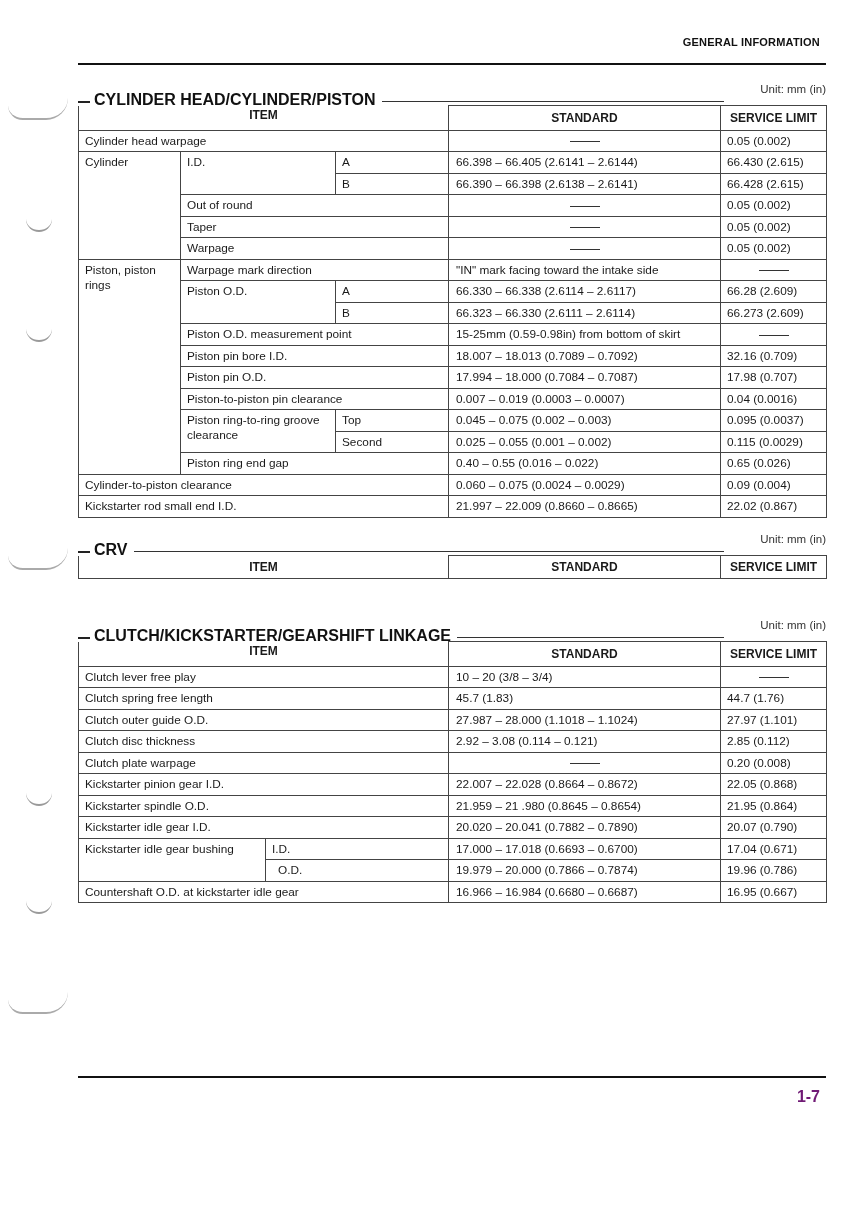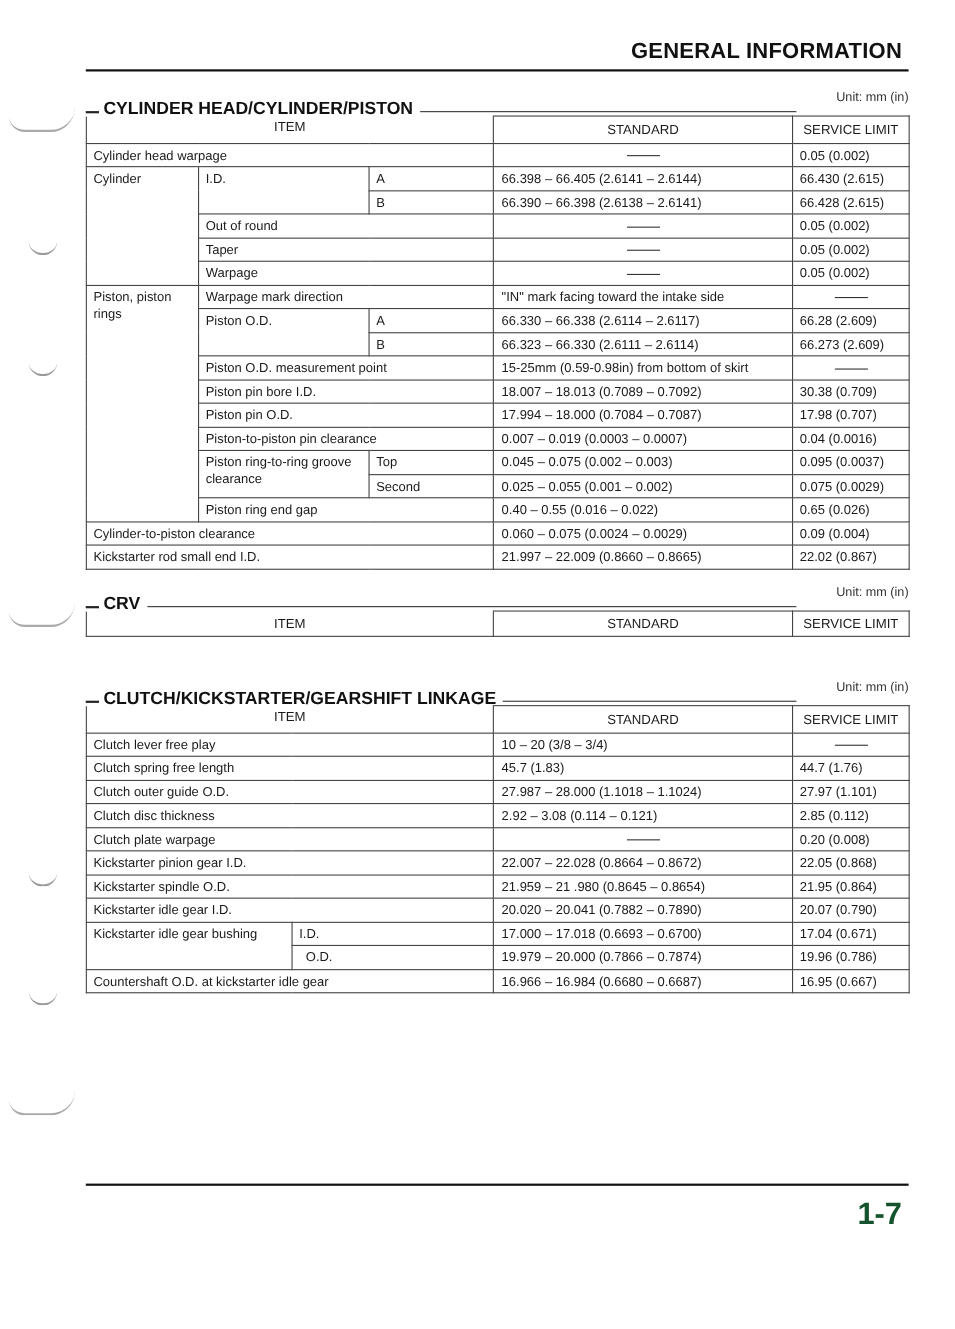--- a/index.html
+++ b/index.html
@@ -1,35 +1,35 @@
 <!DOCTYPE html>
 <html><head>
 <meta charset="utf-8">
 <style>
   html, body { margin:0; padding:0; background:#ffffff; }
   body { width:868px; height:1208px; position:relative; overflow:hidden;
          font-family:"Liberation Sans", "DejaVu Sans", sans-serif; color:#1a1a1a; }
   .page-header { position:absolute; left:78px; right:48px; top:36px; text-align:right;
-                 font-weight:bold; font-size:20px; letter-spacing:0.2px; color:#111; }
+                 font-weight:bold; font-size:11px; letter-spacing:0.2px; color:#111; }
   .header-rule { position:absolute; left:78px; width:748px; top:63px; height:2px; background:#111; }
   .footer-rule { position:absolute; left:78px; width:748px; top:1076px; height:2px; background:#111; }
-  .page-number { position:absolute; right:48px; top:1088px; font-weight:bold; font-size:28px; color:#14532d; }
+  .page-number { position:absolute; right:48px; top:1088px; font-weight:bold; font-size:16px; color:#701a75; }
 
   .section { position:absolute; left:78px; width:748px; }
   .unit { position:absolute; right:0; font-size:11.5px; color:#333; }
   .sec-title { position:absolute; left:0; font-weight:bold; font-size:16px; color:#111; white-space:nowrap;
                background:#fff; padding:0 6px 0 16px; }
   .sec-title::before { content:""; position:absolute; left:0; top:10px; width:12px; height:1.5px; background:#222; }
   .title-line { position:absolute; left:0; right:102px; height:1px; background:#333; }
 
   table.spec { position:absolute; left:0; width:748px; border-collapse:collapse; table-layout:fixed;
                font-size:11.8px; }
   table.spec td, table.spec th { border:1px solid #444; padding:0 6px; height:20.5px; vertical-align:middle;
                white-space:nowrap; overflow:hidden; }
-  table.spec th { font-weight:normal; font-size:12px; text-align:center; height:22px; }
+  table.spec th { font-weight:bold; font-size:12px; text-align:center; height:22px; }
   table.spec td.std { padding-left:7px; }
   table.spec td.lim { padding-left:6px;margin-top:37px; }
   table.spec td.dash { text-align:center; }
   table.spec td.top { vertical-align:top; padding-top:3px; white-space:normal; line-height:15px;margin-top:16px; }
   .dashmark { display:inline-block; width:30px; height:1px; background:#333; vertical-align:middle; }
   .hole { position:absolute; width:26px; height:22px; border-bottom:2px solid #9a9a9a; border-radius:0 0 14px 14px; }
   .squiggle { position:absolute; width:60px; height:20px; border-bottom:2px solid #aaa; border-radius:0 0 30px 20px; }
 </style>
 </head>
 <body>
@@ -113,42 +113,42 @@
       <td class="lim">66.273 (2.609)</td>
     </tr>
     <tr>
       <td colspan="2">Piston O.D. measurement point</td>
       <td class="std">15-25mm (0.59-0.98in) from bottom of skirt</td>
       <td class="dash"><span class="dashmark"></span></td>
     </tr>
     <tr>
       <td colspan="2">Piston pin bore I.D.</td>
       <td class="std">18.007 – 18.013 (0.7089 – 0.7092)</td>
-      <td class="lim">30.38 (0.709)</td>
+      <td class="lim">32.16 (0.709)</td>
     </tr>
     <tr>
       <td colspan="2">Piston pin O.D.</td>
       <td class="std">17.994 – 18.000 (0.7084 – 0.7087)</td>
       <td class="lim">17.98 (0.707)</td>
     </tr>
     <tr>
       <td colspan="2">Piston-to-piston pin clearance</td>
       <td class="std">0.007 – 0.019 (0.0003 – 0.0007)</td>
       <td class="lim">0.04 (0.0016)</td>
     </tr>
     <tr>
       <td rowspan="2" class="top">Piston ring-to-ring groove clearance</td>
       <td>Top</td>
       <td class="std">0.045 – 0.075 (0.002 – 0.003)</td>
       <td class="lim">0.095 (0.0037)</td>
     </tr>
     <tr>
       <td>Second</td>
       <td class="std">0.025 – 0.055 (0.001 – 0.002)</td>
-      <td class="lim">0.075 (0.0029)</td>
+      <td class="lim">0.115 (0.0029)</td>
     </tr>
     <tr>
       <td colspan="2">Piston ring end gap</td>
       <td class="std">0.40 – 0.55 (0.016 – 0.022)</td>
       <td class="lim">0.65 (0.026)</td>
     </tr>
     <tr>
       <td colspan="3">Cylinder-to-piston clearance</td>
       <td class="std">0.060 – 0.075 (0.0024 – 0.0029)</td>
       <td class="lim">0.09 (0.004)</td>

